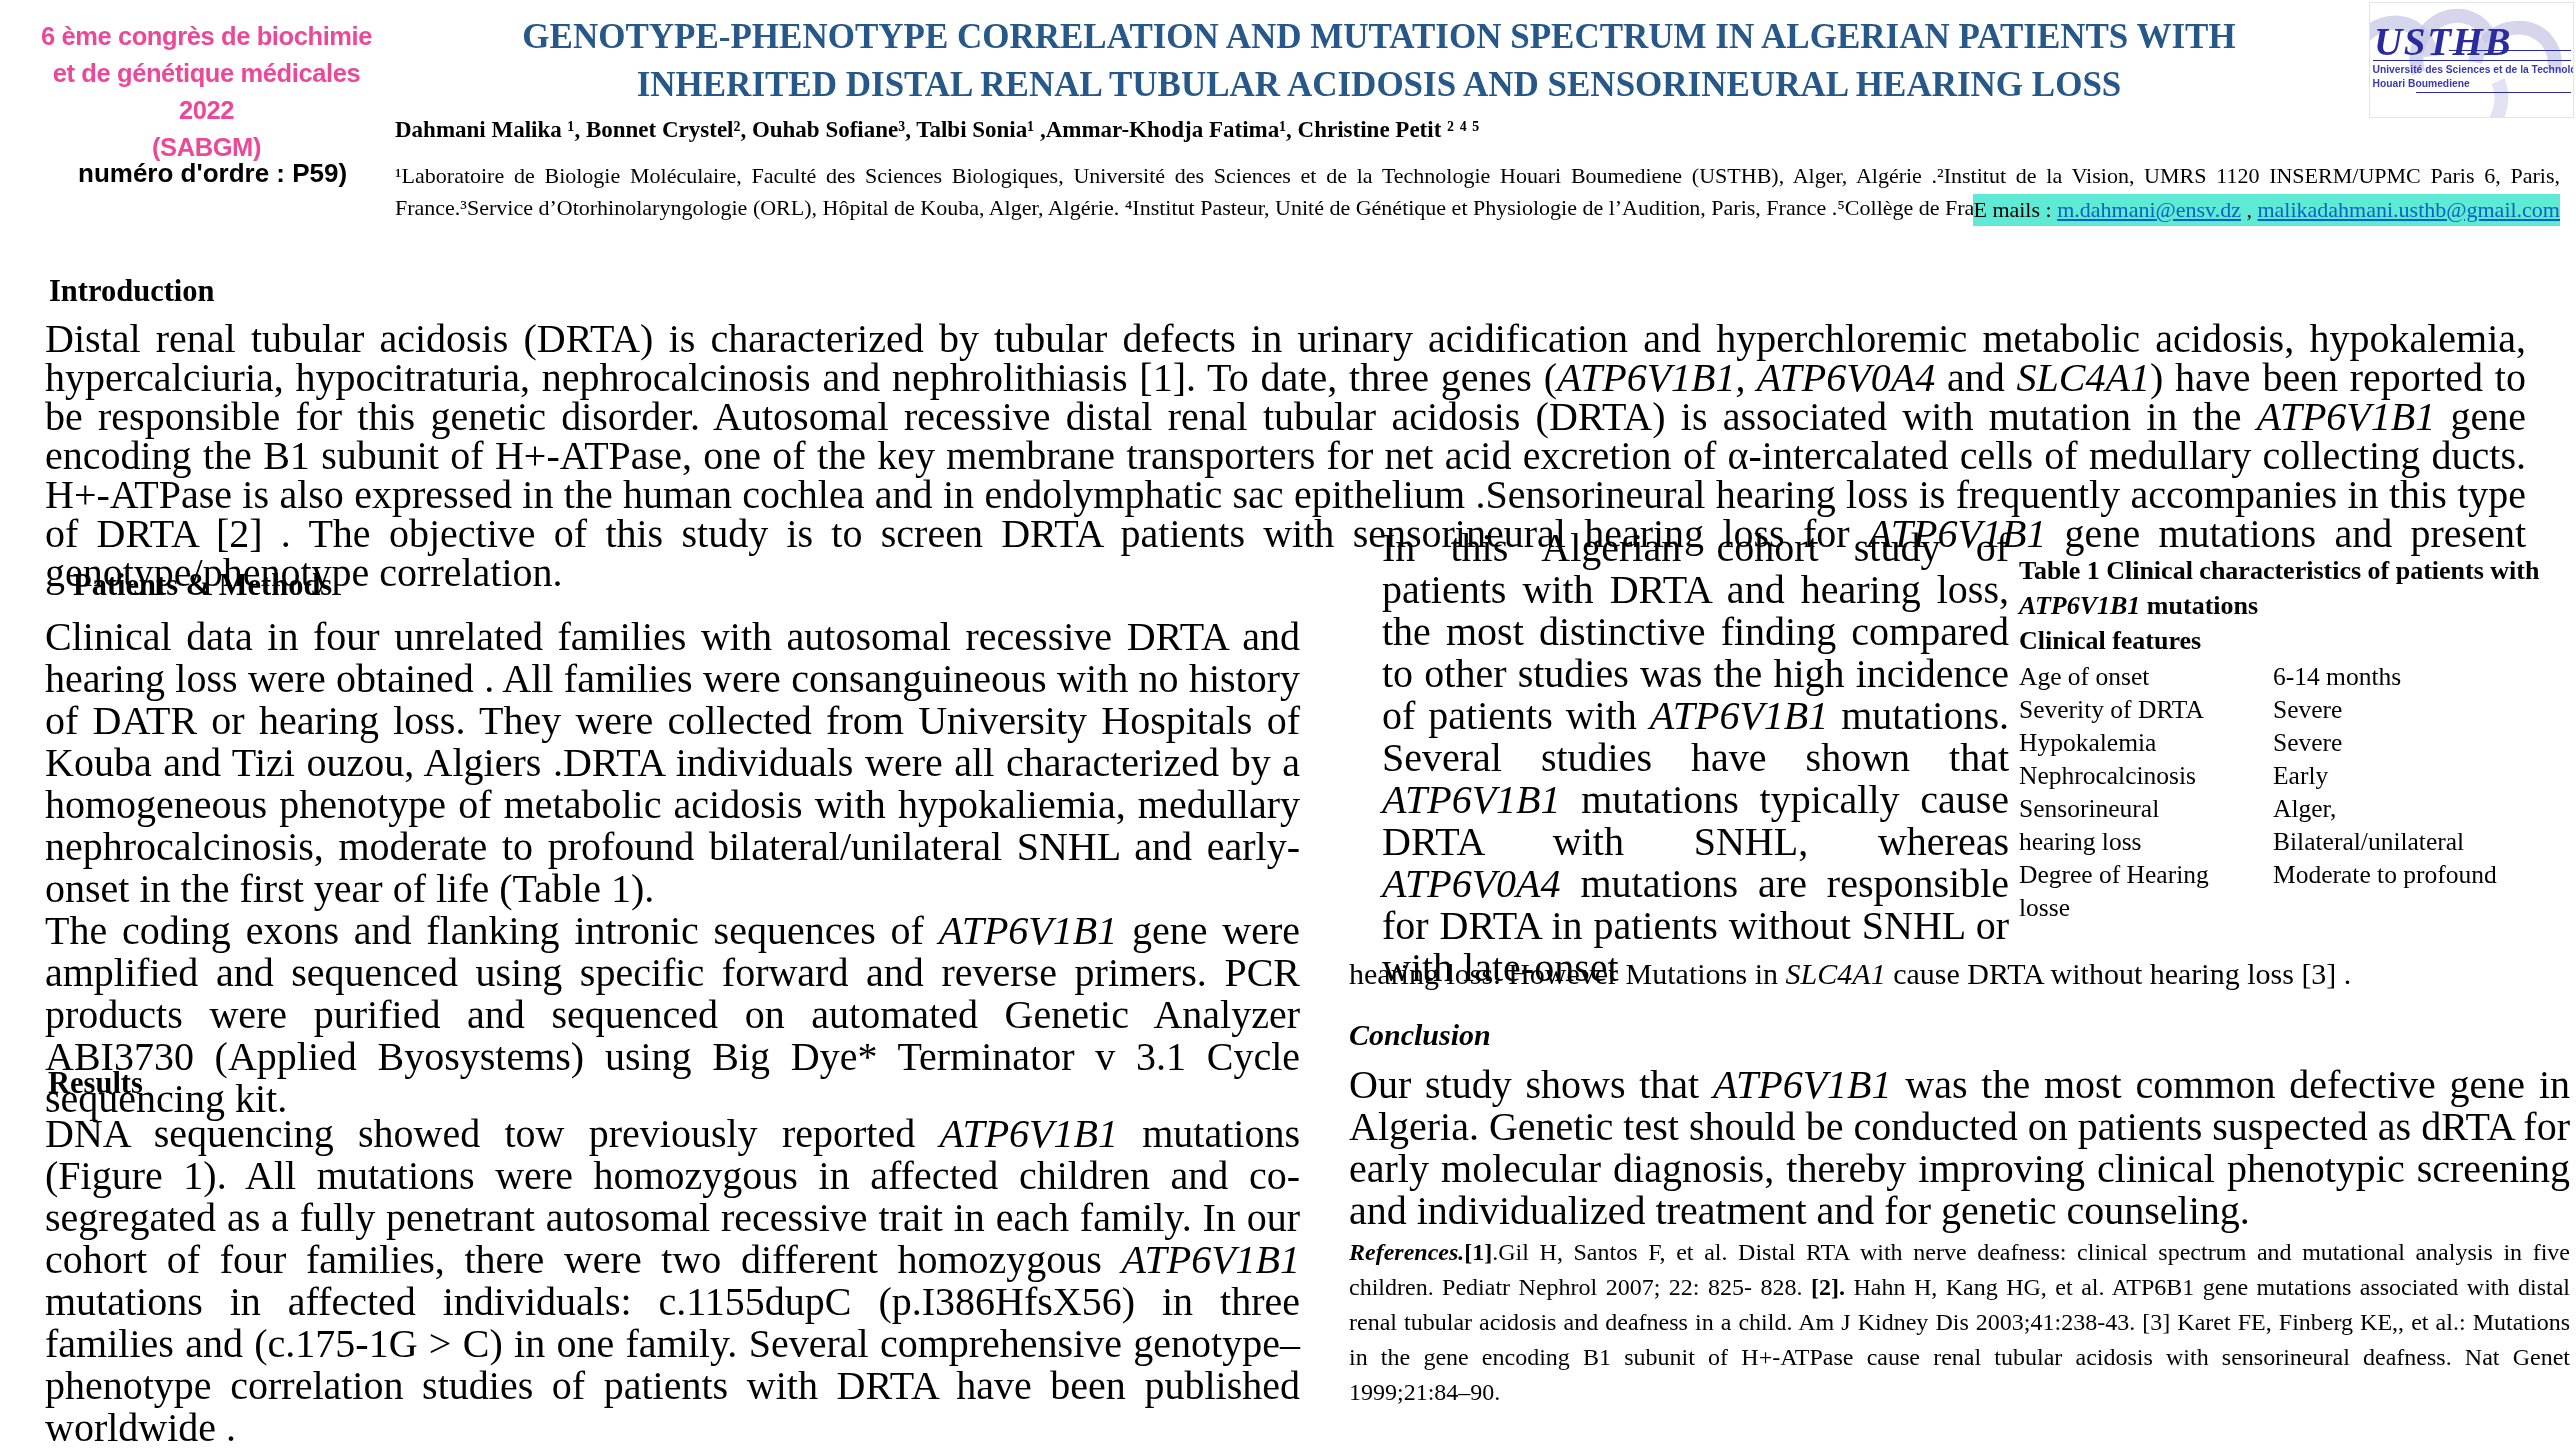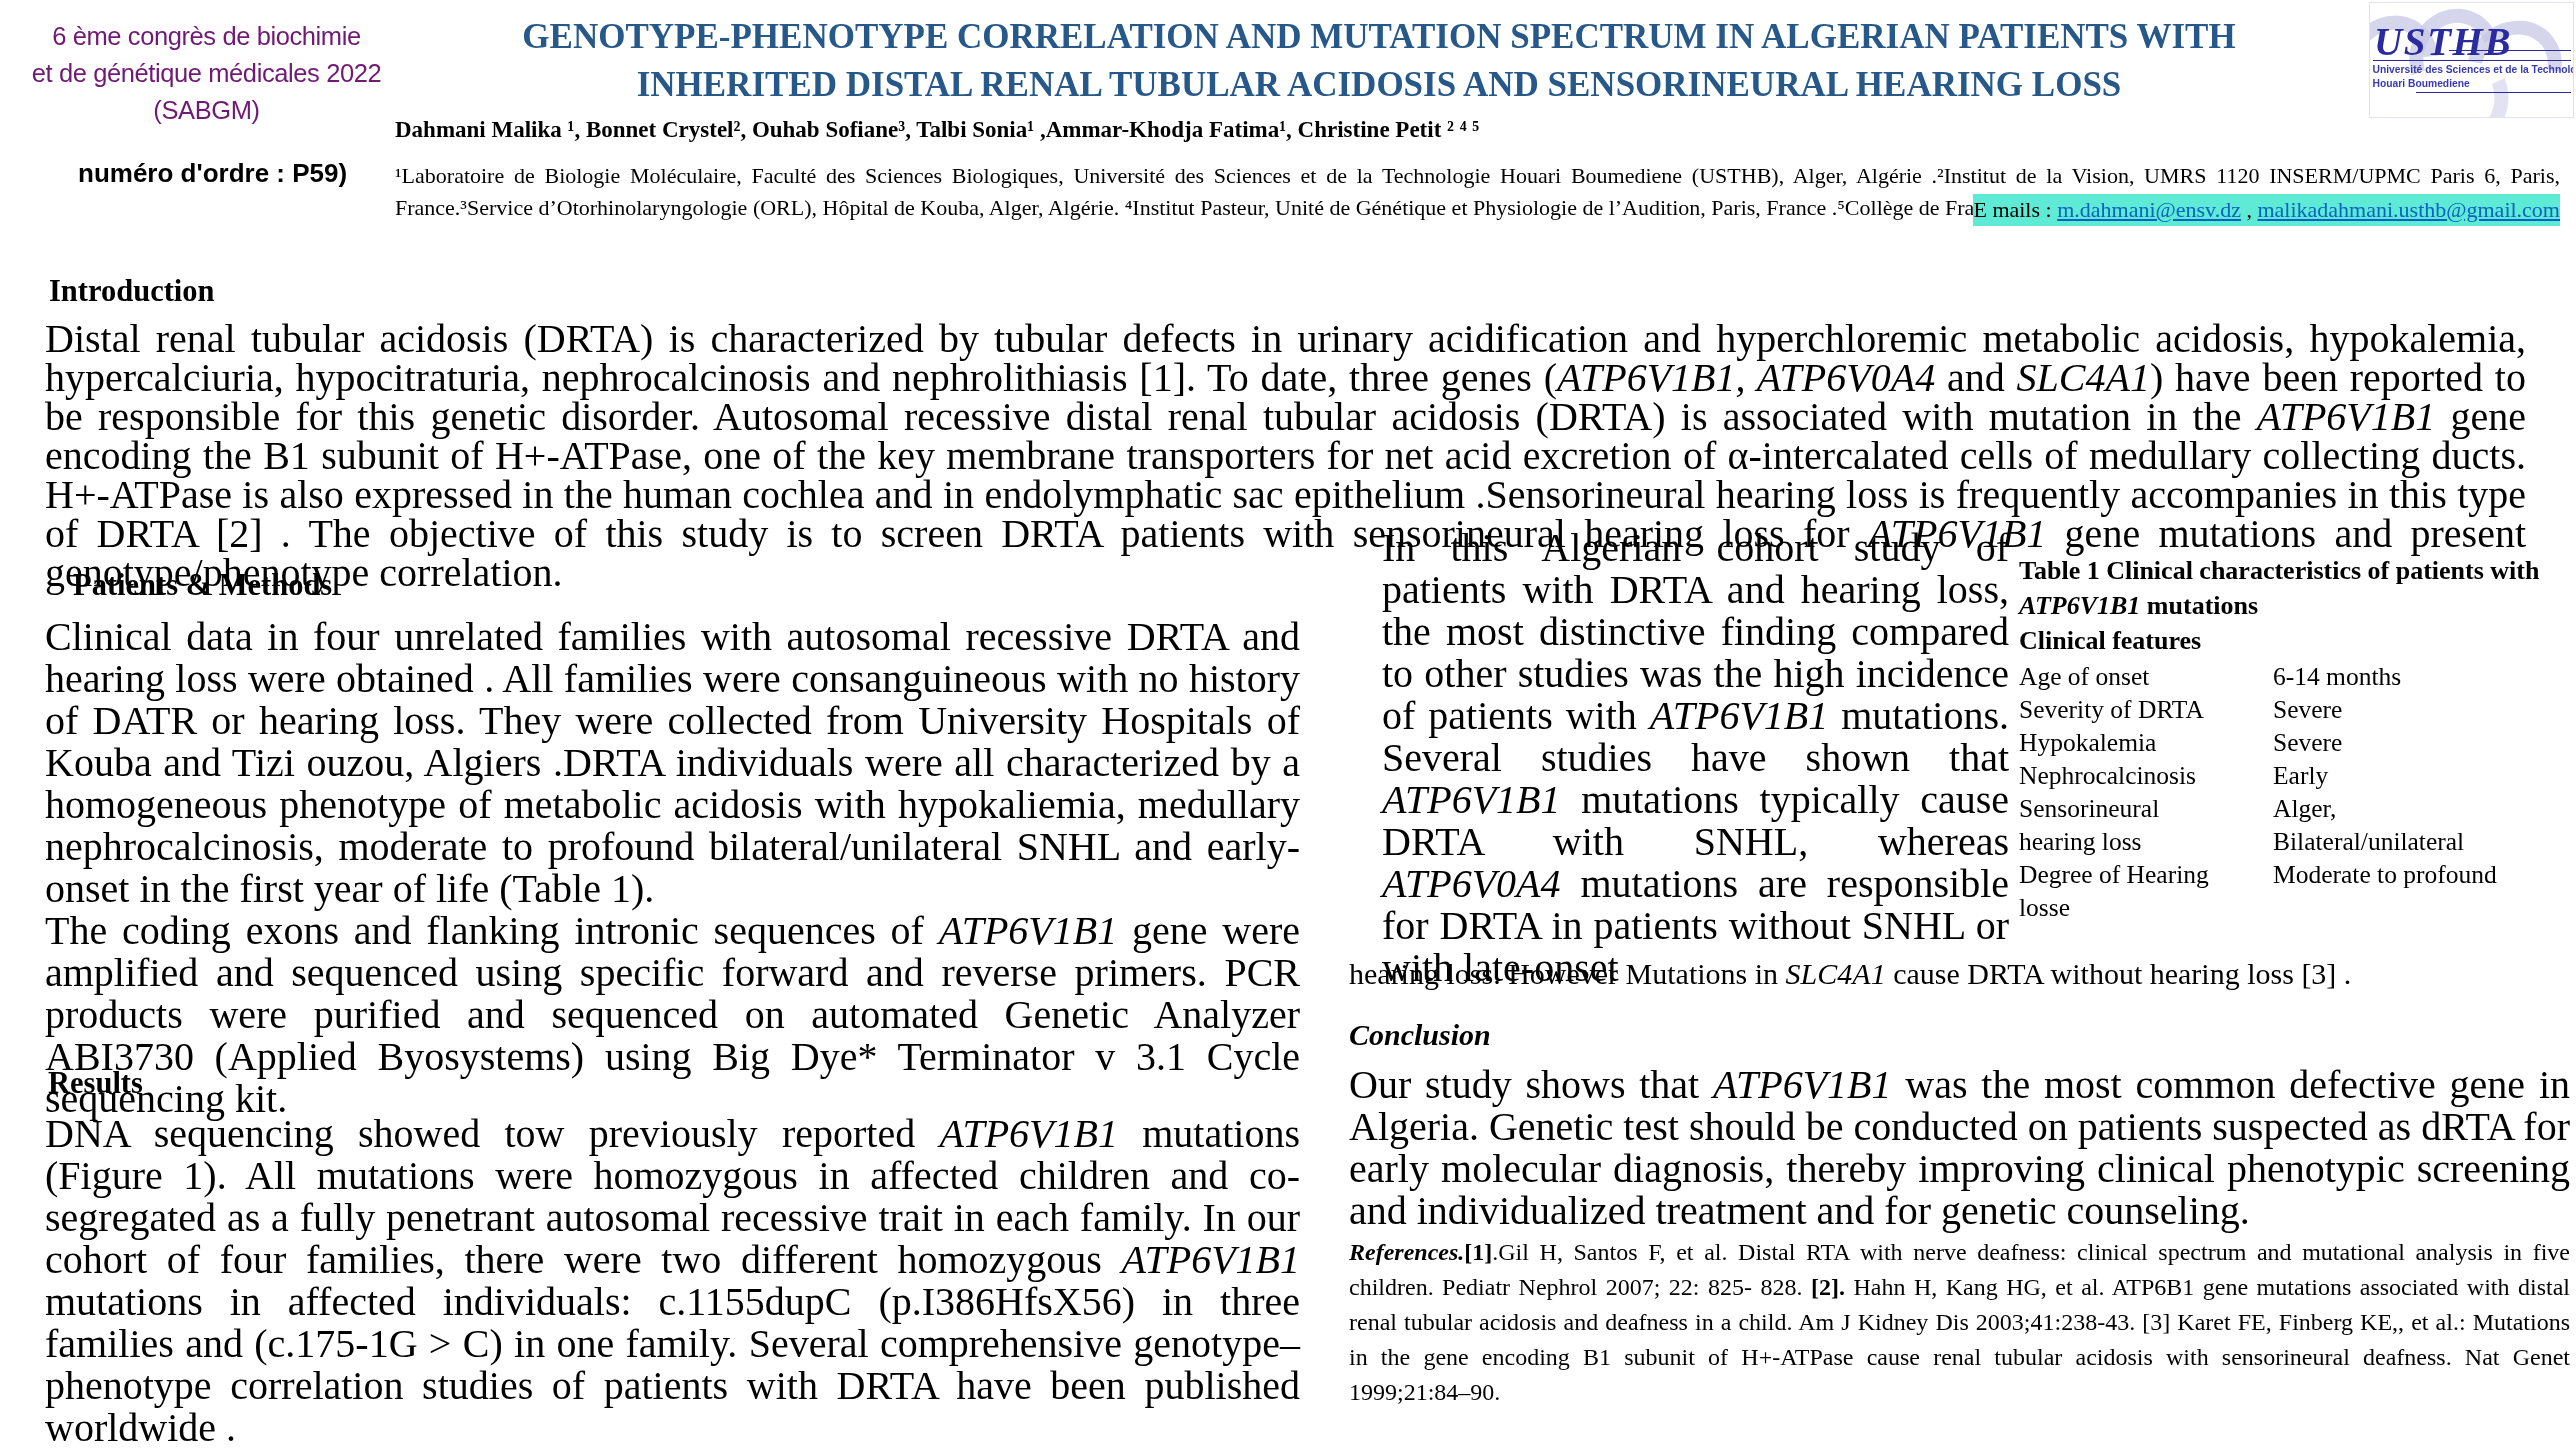--- a/index.html
+++ b/index.html
@@ -6,22 +6,22 @@
   body{
     width:2576px;height:1449px;position:relative;background:#ffffff;
     font-family:"Liberation Serif", serif;color:#000;overflow:hidden;
   }
   .abs{position:absolute;}
   .i{font-style:italic;}
   .b{font-weight:bold;}
   
   .congress{
     left:23px;top:18px;width:367px;text-align:center;
-    font-family:"Liberation Sans", sans-serif;font-weight:normal;
-    font-size:25.5px;line-height:37px;color:#701a75;letter-spacing:-0.4px;
+    font-family:"Liberation Sans", sans-serif;font-weight:bold;
+    font-size:25.5px;line-height:37px;color:#ec4899;letter-spacing:-0.4px;
   }
   .order{
     left:78px;top:158px;font-family:"Liberation Sans", sans-serif;
     font-weight:bold;font-size:26px;color:#000;
   }
   .title{
     left:395px;top:13px;width:1968px;text-align:center;
     font-weight:bold;font-size:35px;line-height:48px;color:#27588a;
   }
   .authors{

